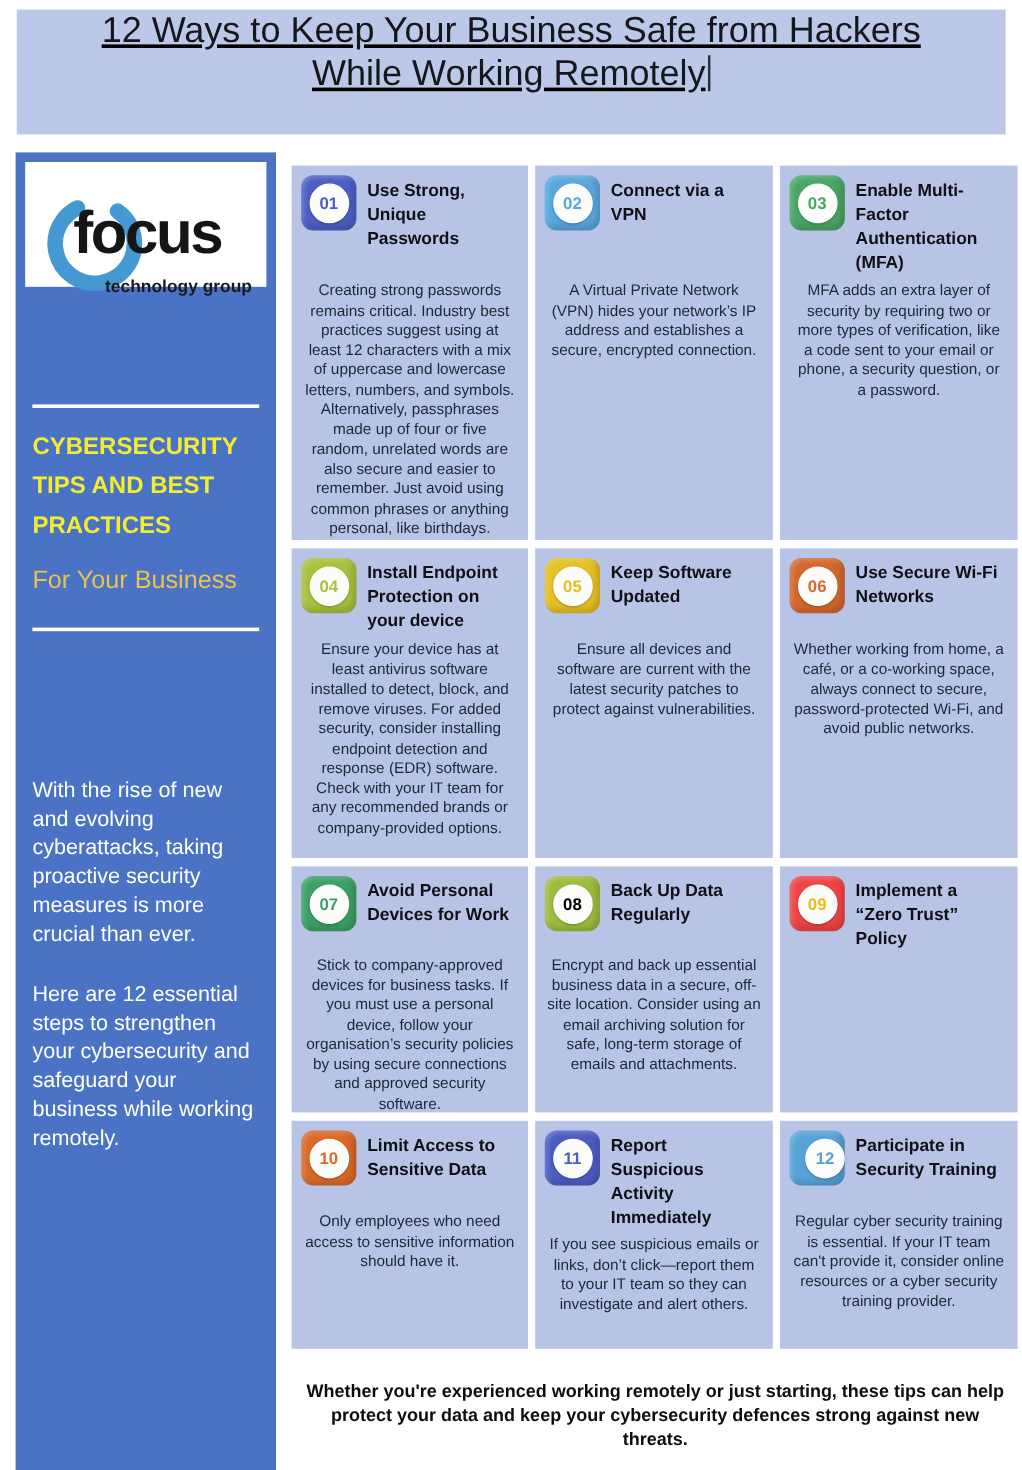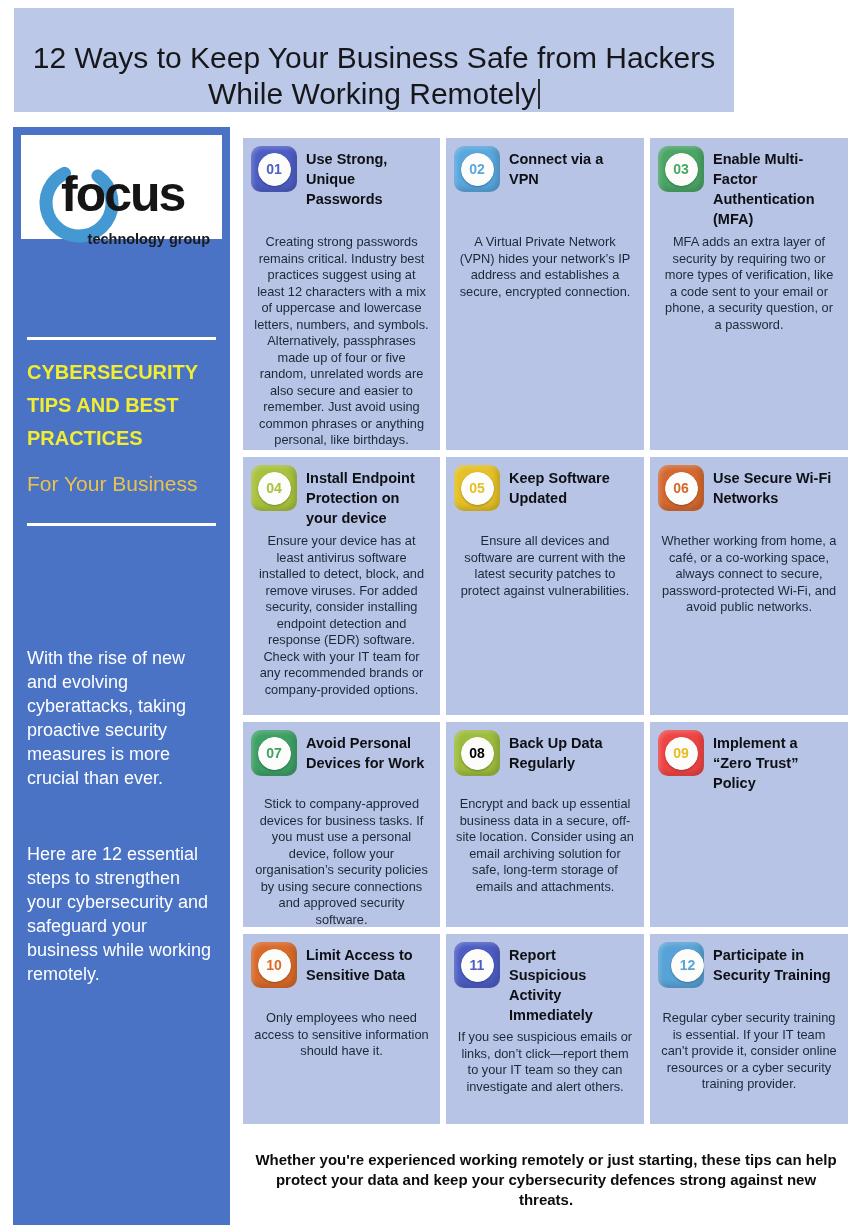--- a/index.html
+++ b/index.html
@@ -1,21 +1,21 @@
 <!DOCTYPE html>
 <html><head>
 <meta charset="utf-8">
 <style>
   * { margin:0; padding:0; box-sizing:border-box; }
   html,body { width:852px; height:1225px; background:#ffffff;
     font-family:"Liberation Sans", sans-serif; position:relative; overflow:hidden; }
 
   
-  .header { position:absolute; left:14px; top:8px; width:720px; height:104px;
-    background:#bcc8e8; display:flex; align-items:flex-end; justify-content:center; }
+  .header { position:absolute; left:14px; top:8px; width:824px; height:104px;
+    background:#bcc8e8; display:flex; align-items:flex-start; justify-content:center;text-decoration:underline; }
   .header-title { font-size:30px; line-height:36px; color:#15171a; text-align:center;
     font-weight:400; max-width:760px; }
   .caret { display:inline-block; width:2px; height:30px; background:#2b2d30;
     vertical-align:-5px; margin-left:2px; }
 
   
   .sidebar { position:absolute; left:13px; top:127px; width:217px; height:1098px;
     background:#4a72c5; }
   .logo-box { position:absolute; left:8px; top:8px; width:201px; height:104px;
     background:#ffffff; }
@@ -26,21 +26,21 @@
     font-weight:700; color:#1a1a1a; text-align:right;padding-left:24px; }
   .side-rule { height:3px; background:#ffffff; margin:0 14px; }
   .rule1 { margin-top:210px; }
   .rule2 { margin-top:26px; }
   .side-heading { margin:16px 14px 0 14px; color:#f2ed30; font-weight:700;
     font-size:20px; line-height:33px; }
   .side-subheading { margin:16px 14px 0 14px; color:#e9c44d; font-weight:400;
     font-size:21px; line-height:26px; }
   .side-para { margin:0 14px; color:#ffffff; font-size:18px; line-height:24px; }
   .para1 { margin-top:120px; }
-  .para2 { margin-top:52px; }
+  .para2 { margin-top:26px; }
 
   
   .grid { position:absolute; left:243px; top:138px; width:609px;
     display:grid; grid-template-columns:197px 198px 198px;
     grid-template-rows:312px 258px 205px 190px; gap:7px 6px; }
   .card { background:#b7c4e6; padding:8px; }
   .card-head { display:flex; gap:9px; align-items:flex-start; }
   .r1 .card-head { min-height:84px; }
   .r2 .card-head { min-height:64px; }
   .r3 .card-head { min-height:62px; }

